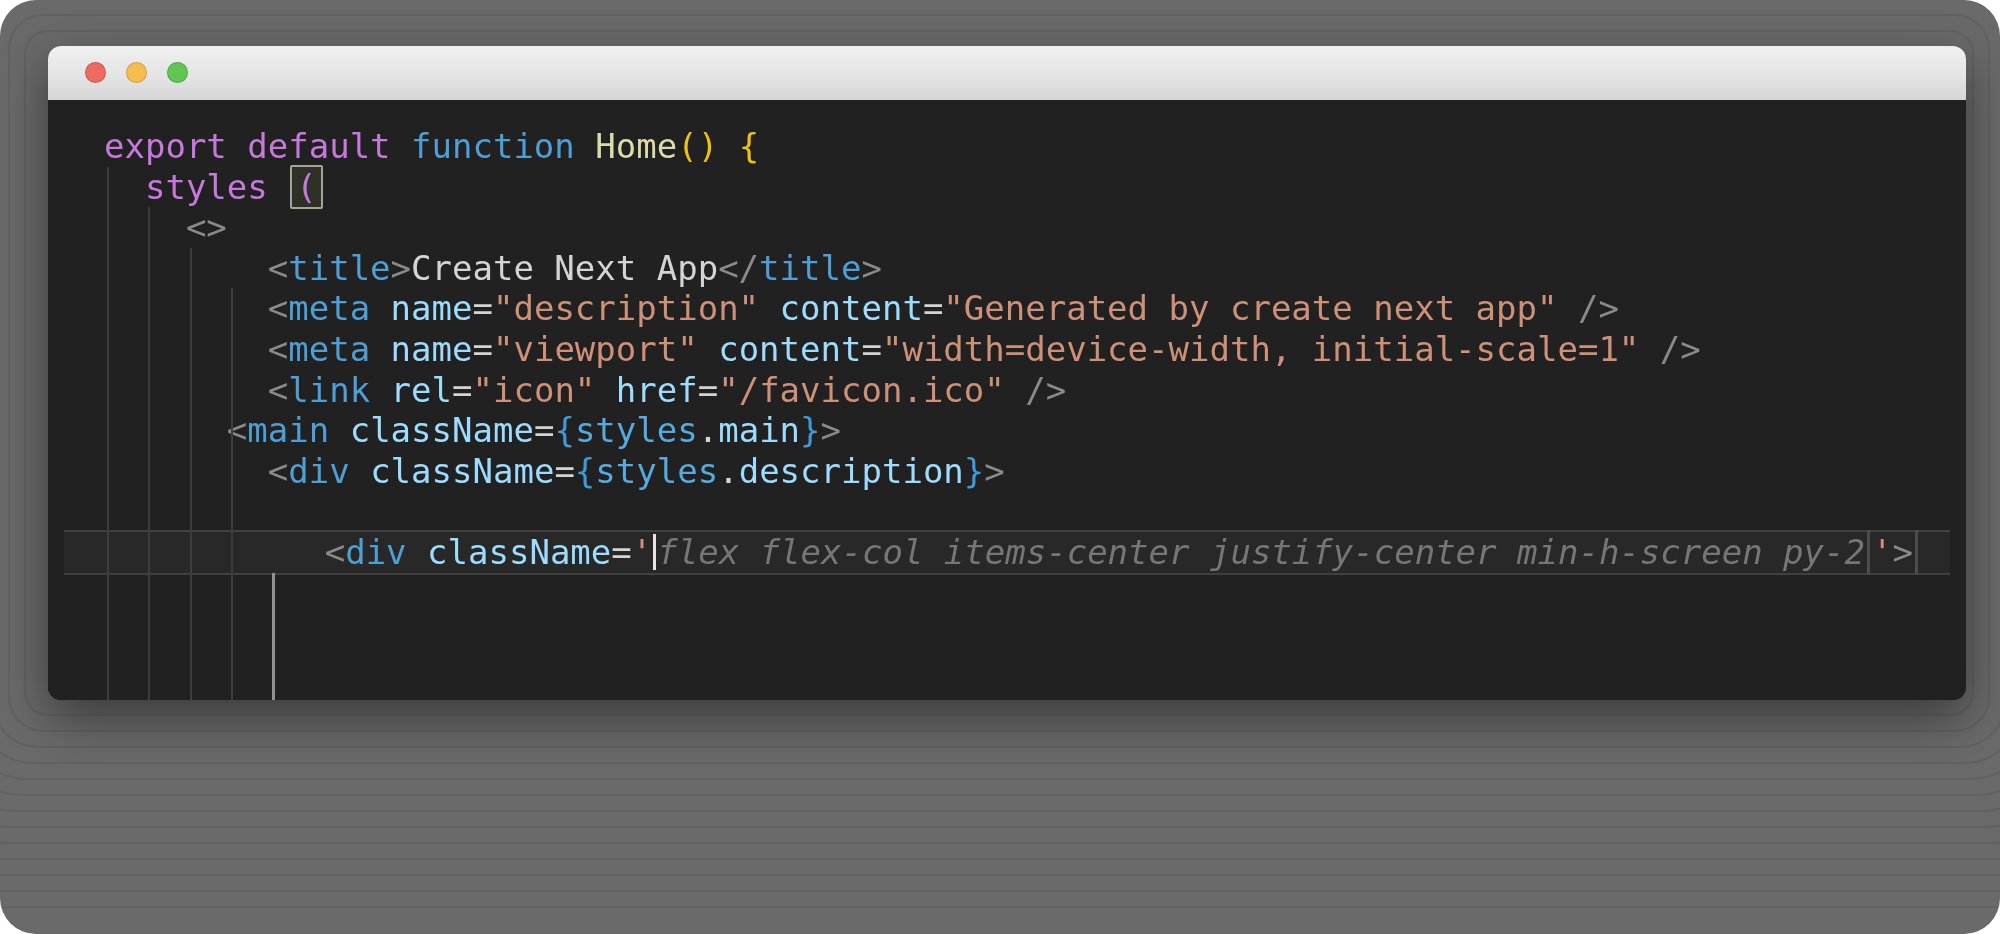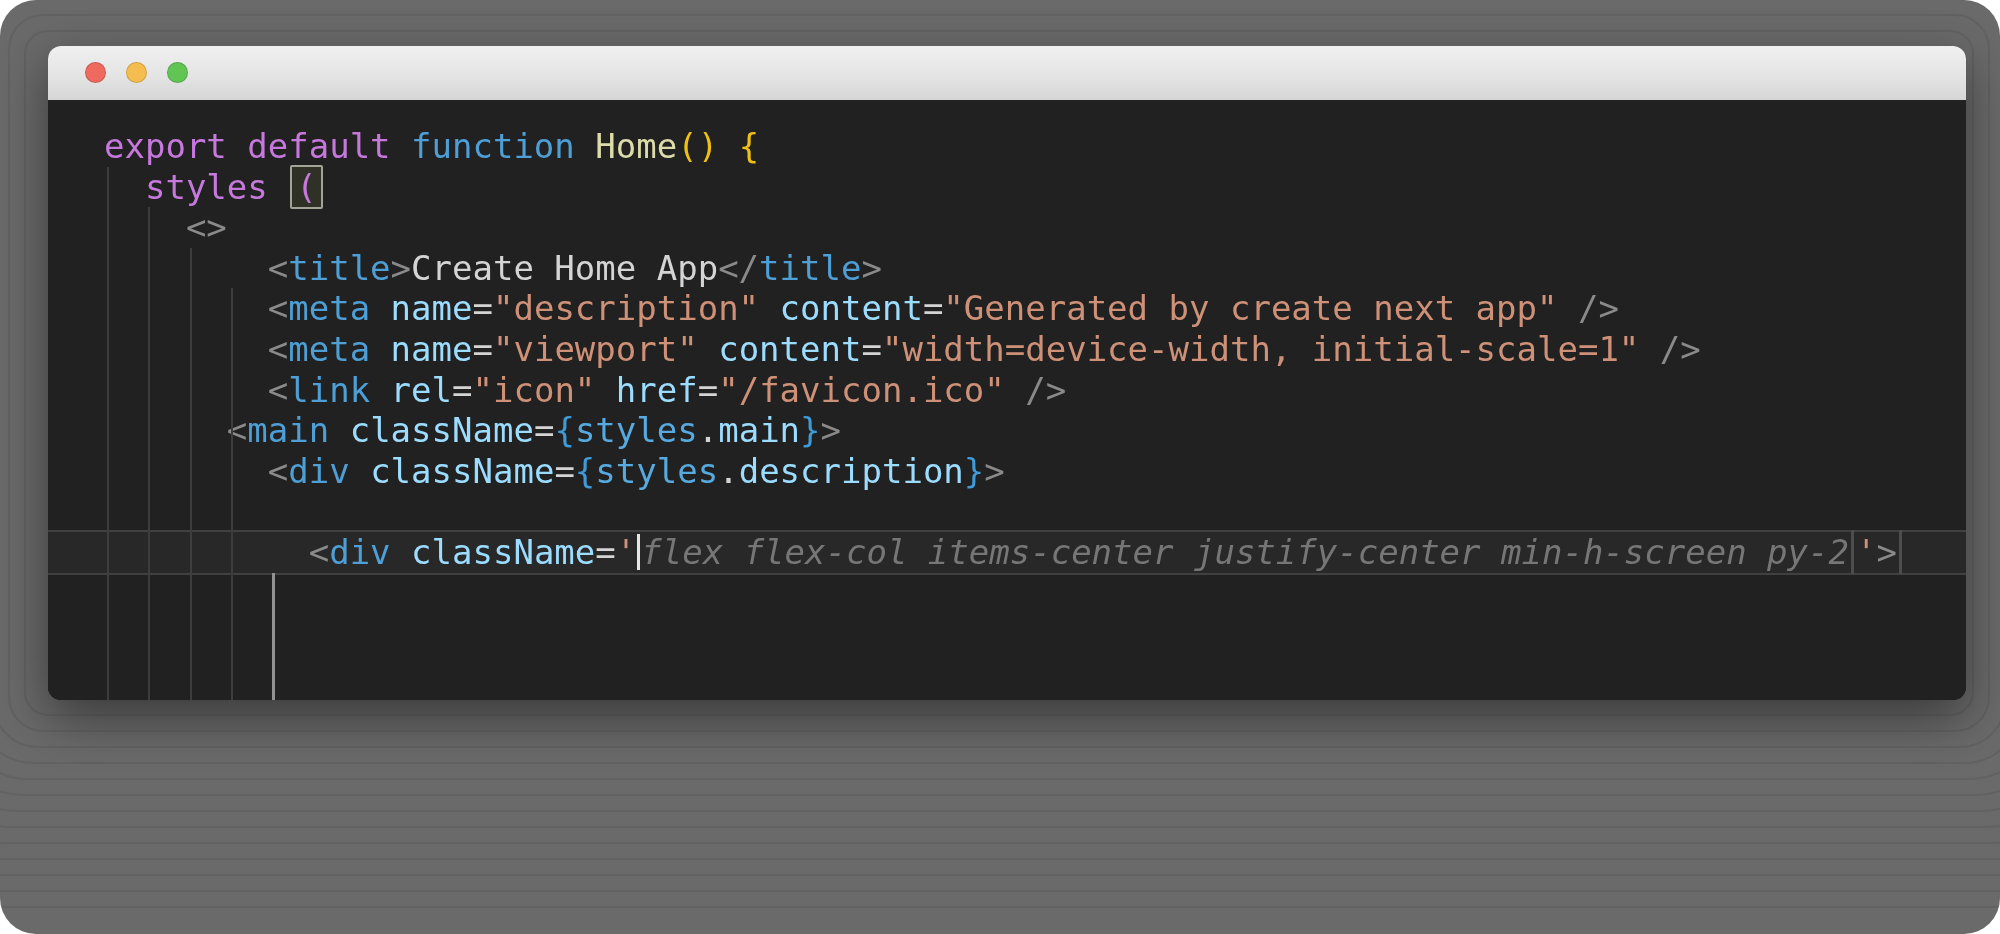--- a/index.html
+++ b/index.html
@@ -37,21 +37,21 @@
     padding-top:26px;
     font-size:34px;line-height:40.6px;
     color:var(--plain,#d4d4d4);
     z-index:2;
   }
   .line{height:40.6px;padding-left:56px;white-space:pre;}
   .line.current{
     background:var(--bandBg,#282828);
     border-top:2px solid var(--bandBorder,#404040);
     border-bottom:2px solid var(--bandBorder,#404040);
-    margin:-2px 0;
+    margin:-2px 16px;
   }
   .guide{position:absolute;width:2px;bottom:0;background:var(--guide,#3d3d3d);z-index:3;}
   .guide.bright{width:3px;background:var(--guideBright,#929292);}
   .tok-kw{color:var(--kw)}
   .tok-blue{color:var(--blue)}
   .tok-comp{color:var(--comp)}
   .tok-fn{color:var(--fn)}
   .tok-gold{color:var(--gold)}
   .tok-attr{color:var(--attr)}
   .tok-obj{color:var(--obj)}
@@ -99,21 +99,21 @@
       <div class="light" style="left: 37px; background: rgb(238, 106, 95);"></div>
       <div class="light" style="left: 78px; background: rgb(245, 189, 79);"></div>
       <div class="light" style="left: 119px; background: rgb(97, 197, 84);"></div>
     </div>
 
     <div class="editor">
       <div class="code">
           <div class="line"><span class="tok-kw">export default </span><span class="tok-blue">function</span><span class="tok-plain"> </span><span class="tok-fn">Home</span><span class="tok-gold">()</span><span class="tok-plain"> </span><span class="tok-gold">{</span></div>
           <div class="line"><span class="tok-kw">  styles </span><span class="tok-kw boxed">(</span></div>
           <div class="line"><span class="tok-punct">    &lt;&gt;</span></div>
-          <div class="line"><span class="tok-punct">        &lt;</span><span class="tok-blue">title</span><span class="tok-punct">&gt;</span><span class="tok-plain">Create Home App</span><span class="tok-punct">&lt;/</span><span class="tok-blue">title</span><span class="tok-punct">&gt;</span></div>
+          <div class="line"><span class="tok-punct">        &lt;</span><span class="tok-blue">title</span><span class="tok-punct">&gt;</span><span class="tok-plain">Create Next App</span><span class="tok-punct">&lt;/</span><span class="tok-blue">title</span><span class="tok-punct">&gt;</span></div>
           <div class="line"><span class="tok-punct">        &lt;</span><span class="tok-blue">meta</span><span class="tok-plain"> </span><span class="tok-attr">name</span><span class="tok-plain">=</span><span class="tok-string">"description"</span><span class="tok-plain"> </span><span class="tok-attr">content</span><span class="tok-plain">=</span><span class="tok-string">"Generated by create next app"</span><span class="tok-punct"> /&gt;</span></div>
           <div class="line"><span class="tok-punct">        &lt;</span><span class="tok-blue">meta</span><span class="tok-plain"> </span><span class="tok-attr">name</span><span class="tok-plain">=</span><span class="tok-string">"viewport"</span><span class="tok-plain"> </span><span class="tok-attr">content</span><span class="tok-plain">=</span><span class="tok-string">"width=device-width, initial-scale=1"</span><span class="tok-punct"> /&gt;</span></div>
           <div class="line"><span class="tok-punct">        &lt;</span><span class="tok-blue">link</span><span class="tok-plain"> </span><span class="tok-attr">rel</span><span class="tok-plain">=</span><span class="tok-string">"icon"</span><span class="tok-plain"> </span><span class="tok-attr">href</span><span class="tok-plain">=</span><span class="tok-string">"/favicon.ico"</span><span class="tok-punct"> /&gt;</span></div>
           <div class="line"><span class="tok-punct">      &lt;</span><span class="tok-blue">main</span><span class="tok-plain"> </span><span class="tok-attr">className</span><span class="tok-plain">=</span><span class="tok-brace">{</span><span class="tok-obj">styles</span><span class="tok-plain">.</span><span class="tok-attr">main</span><span class="tok-brace">}</span><span class="tok-punct">&gt;</span></div>
           <div class="line"><span class="tok-punct">        &lt;</span><span class="tok-blue">div</span><span class="tok-plain"> </span><span class="tok-attr">className</span><span class="tok-plain">=</span><span class="tok-brace">{</span><span class="tok-obj">styles</span><span class="tok-plain">.</span><span class="tok-attr">description</span><span class="tok-brace">}</span><span class="tok-punct">&gt;</span></div>
           <div class="line"></div>
           <div class="line current"><span class="tok-punct">          &lt;</span><span class="tok-blue">div</span><span class="tok-plain"> </span><span class="tok-attr">className</span><span class="tok-plain">=</span><span class="tok-string">'</span><span class="caret"></span><span class="tok-ghost">flex flex-col items-center justify-center min-h-screen py-2</span><span class="endbar"></span><span class="tok-string">'</span><span class="tok-punct">&gt;</span><span class="endbar"></span></div>
           <div class="line"></div>
         </div>
 

